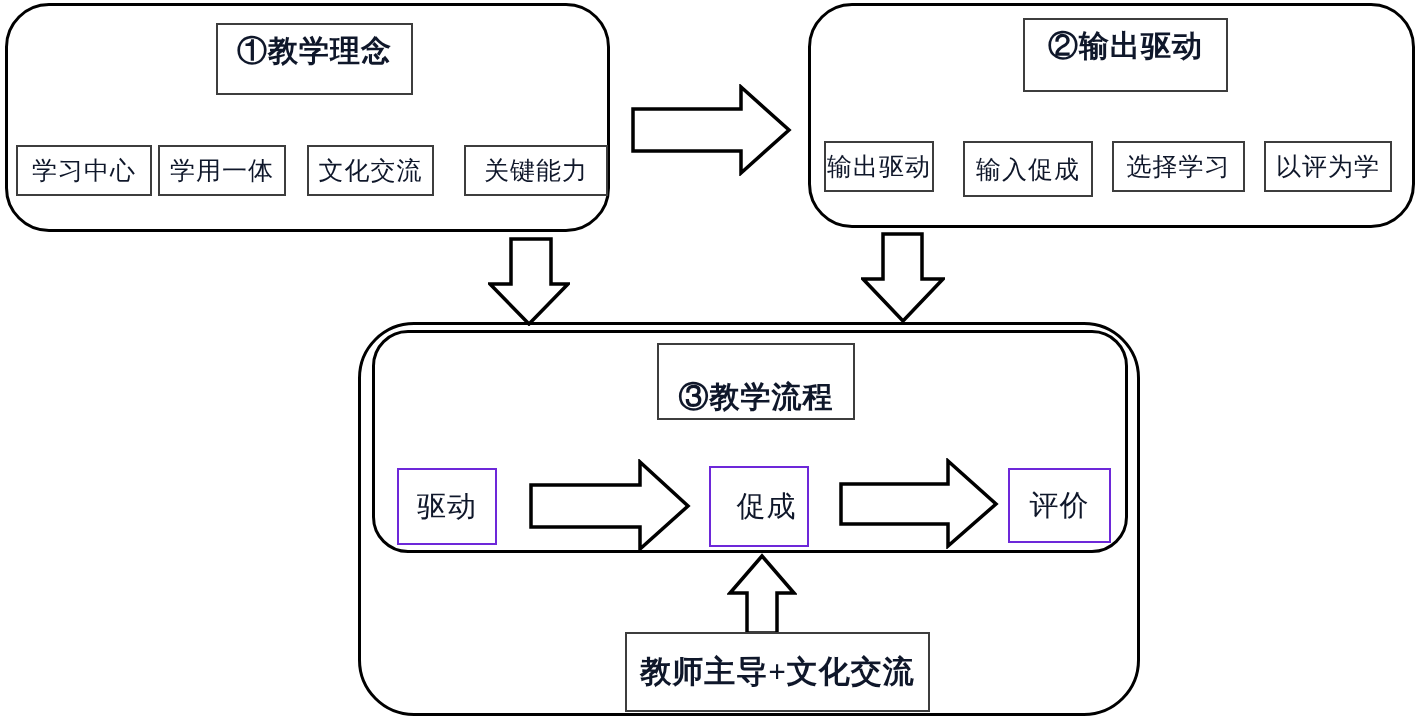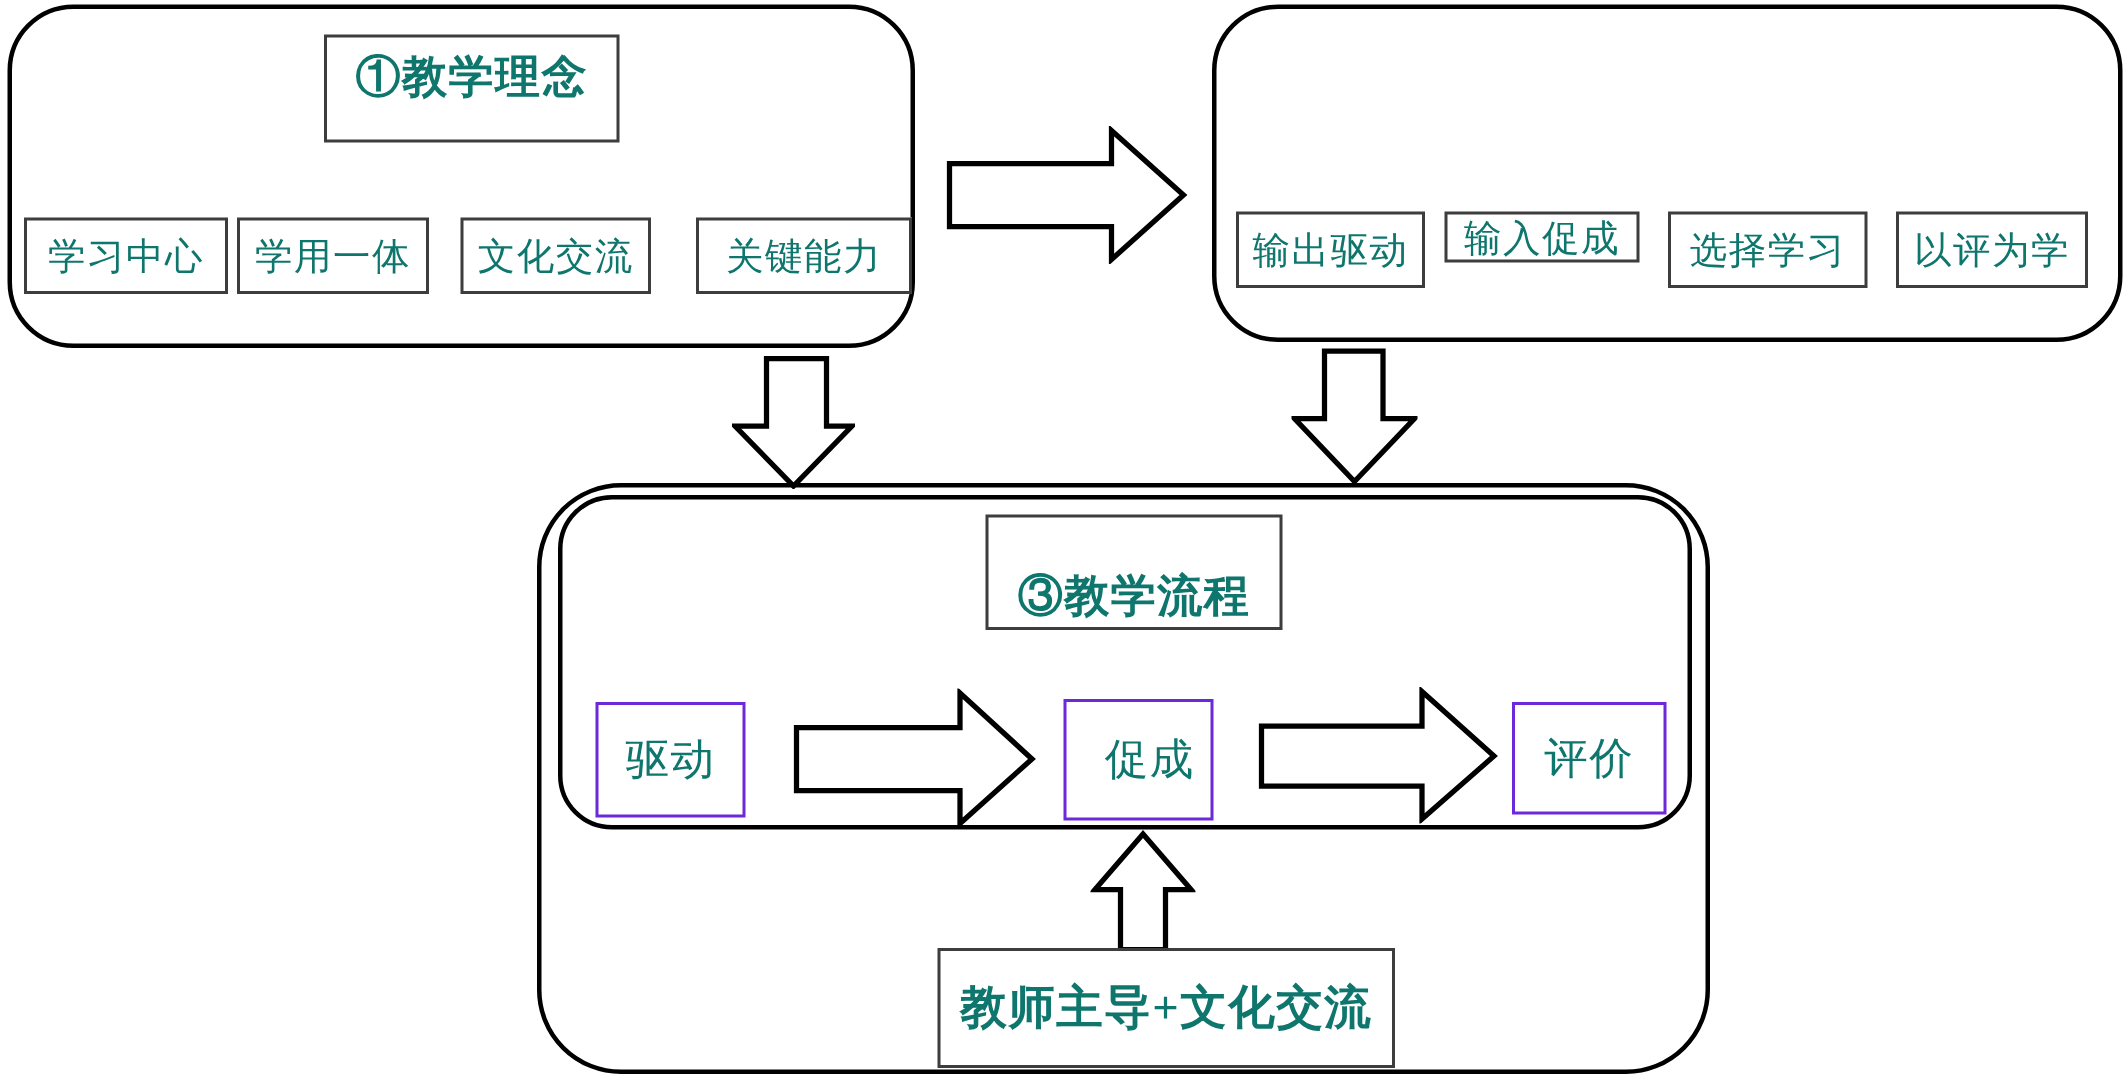--- a/index.html
+++ b/index.html
@@ -1,19 +1,19 @@
 <!DOCTYPE html>
 <html><head>
 <meta charset="utf-8">
 <style>
   html,body{margin:0;padding:0;background:#fff;}
   *{box-sizing:border-box;}
   .stage{
     position:relative;width:1417px;height:719px;background:#ffffff;
-    font-family:"Liberation Serif", serif;color:#0f766e;overflow:hidden;
+    font-family:"Liberation Serif", serif;color:#0f172a;overflow:hidden;
   }
   .panel{
     position:absolute;background:#ffffff;border:3px solid #000000;border-radius:44px;
   }
   .panel-inner{
     position:absolute;background:#ffffff;border:3px solid #000000;border-radius:36px;
   }
   .title-box{
     position:absolute;background:#ffffff;border:2px solid #3d3d3d;
     display:flex;justify-content:center;align-items:flex-start;
@@ -48,22 +48,25 @@
     <div class="title-box" style="left:208px;top:17px;width:197px;height:72px;">
       <span>①教学理念</span>
     </div>
     <div class="item-box" style="left:8px;top:139px;width:136px;height:51px;">学习中心</div>
     <div class="item-box" style="left:299px;top:139px;width:127px;height:51px;">文化交流</div>
     <div class="item-box" style="left:150px;top:139px;width:128px;height:51px;">学用一体</div>
     <div class="item-box" style="left:456px;top:139px;width:144px;height:51px;">关键能力</div>
   </section>
 
   <section class="panel" style="left:808px;top:3px;width:607px;height:225px;">
-    <div class="item-box" style="left:13px;top:135px;width:126px;height:51px;">输出驱动</div>
-    <div class="item-box" style="left:152px;top:135px;width:130px;height:34px;">输入促成</div>
+    <div class="title-box" style="left:212px;top:12px;width:205px;height:74px;">
+      <span>②输出驱动</span>
+    </div>
+    <div class="item-box" style="left:13px;top:135px;width:110px;height:51px;">输出驱动</div>
+    <div class="item-box" style="left:152px;top:135px;width:130px;height:56px;">输入促成</div>
     <div class="item-box" style="left:453px;top:135px;width:128px;height:51px;">以评为学</div>
     <div class="item-box" style="left:301px;top:135px;width:133px;height:51px;">选择学习</div>
   </section>
 
   <div class="arrow" style="left:630px;top:84px;">
     <svg width="162" height="92" viewBox="0 0 162 92">
       <polygon points="3,25 111,25 111,3 159,46 111,89 111,67 3,67"></polygon>
     </svg>
   </div>
 

